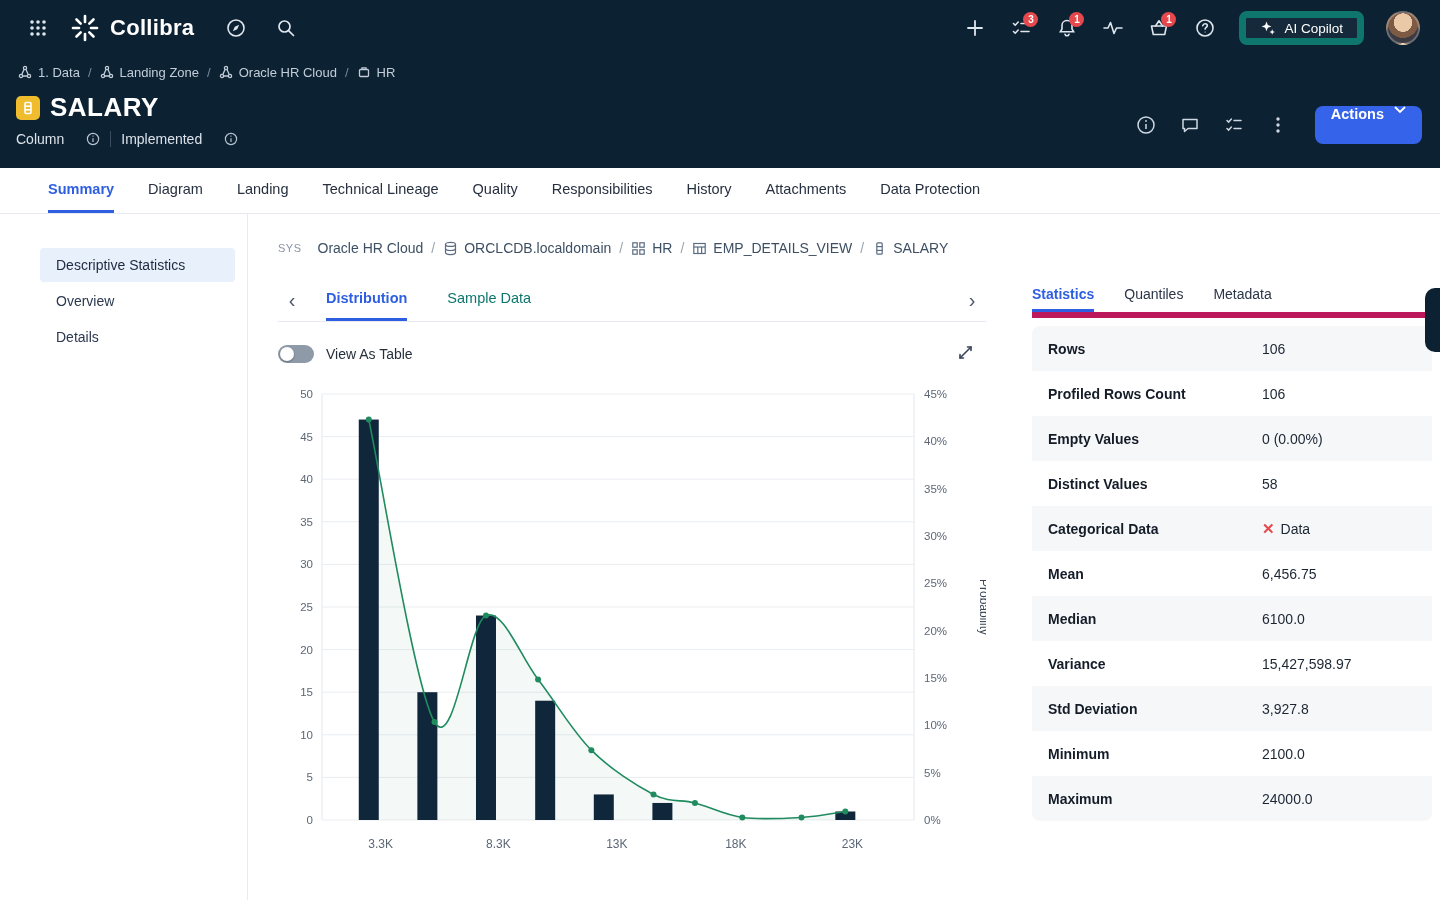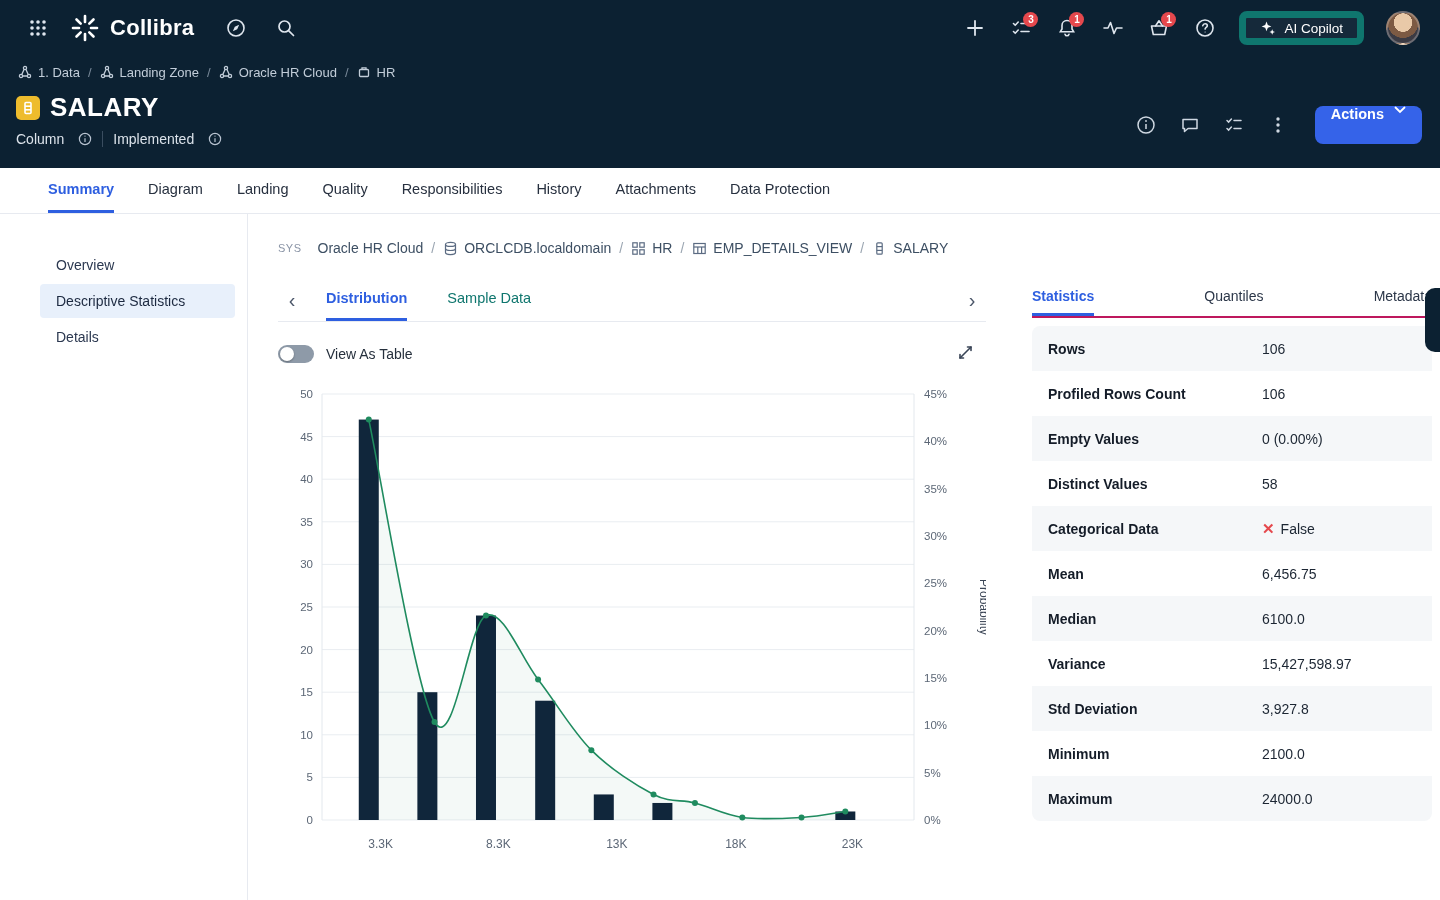--- a/index.html
+++ b/index.html
@@ -34,21 +34,21 @@
   .crumb { display:flex; align-items:center; gap:6px; cursor:pointer; }
   .crumb-sep { color:#7a8a9a; }
 
   
   .title-section { display:flex; justify-content:space-between; align-items:flex-start; padding:6px 18px 0 16px; }
   .title-row { display:flex; align-items:center; gap:10px; }
   .asset-type-icon { width:24px; height:24px; border-radius:5px; background:#eebc2d;
     display:flex; align-items:center; justify-content:center; }
   .page-title { font-size:26px; font-weight:700; letter-spacing:.5px; color:#fff; }
   .meta-row { display:flex; align-items:center; gap:10px; margin-top:8px; font-size:14px; color:#dbe2ea; }
-  .meta-item { display:flex; align-items:center; gap:14px; }
+  .meta-item { display:flex; align-items:center; gap:22px; }
   .meta-divider { width:1px; height:16px; background:#3a4d60; }
   .title-actions { display:flex; align-items:center; gap:14px; margin-top:14px; }
   .title-actions .icon-btn { color:#cfd8e2; width:30px; }
   .actions-btn { display:flex; gap:10px; height:38px; padding:0 16px; margin-left:8px;
     background:#3563e9; border:none; border-radius:8px; color:#fff; font-size:14.5px; font-weight:700;
     font-family:inherit; cursor:pointer; }
 
   
   .sheet { background:#fff; height:888px; display:flex; flex-direction:column; }
   .tabbar { display:flex; gap:34px; padding-left:48px; height:46px; border-bottom:1px solid #e7eaf0; flex:none; }
@@ -87,21 +87,21 @@
   .switch { width:36px; height:18px; border-radius:10px; background:#8e9aa8; position:relative;
     cursor:pointer; border:none; flex:none; }
   .switch::after { content:''; position:absolute; left:2px; top:2px; width:14px; height:14px;
     border-radius:50%; background:#fff; box-shadow:0 1px 2px rgba(0,0,0,.3); }
   .toggle-label { margin-left:12px; font-size:14px; color:#26303d; }
   .expand-btn { margin-left:auto; margin-right:12px; background:none; border:none; cursor:pointer; color:#394456; }
 
   #chart { margin-top:20px; }
 
   
-  .stats-tabs { display:flex; gap:30px; border-bottom:2px solid #be185d; height:40px;justify-content:space-between; }
+  .stats-tabs { display:flex; gap:30px; border-bottom:6px solid #be185d; height:40px; }
   .stats-tab { display:flex; align-items:center; height:100%; border-bottom:3px solid transparent;
     font-size:14px; color:#2b3648; cursor:pointer; }
   .stats-tab.active { color:#2e5fe0; border-color:#2e5fe0; font-weight:700; }
   .stats-rows { margin-top:8px; border-radius:8px; overflow:hidden; }
   .stat-row { display:flex; align-items:center; height:45px; padding:0 16px; font-size:14px; }
   .stat-row:nth-child(odd) { background:#f5f7f9; }
   .stat-label { flex:0 0 214px; font-weight:700; color:#141c28; }
   .stat-value { color:#1c2633; display:flex; align-items:center; gap:6px; }
   .x-icon { color:#e5484d; font-weight:700; font-size:15px; }
 
@@ -317,31 +317,32 @@
         </button>
       </div>
     </div>
   </div>
 
   <div class="sheet">
     <div class="tabbar">
       <span class="tab active">Summary</span>
       <span class="tab">Diagram</span>
       <span class="tab">Landing</span>
+      <span class="tab">Technical Lineage</span>
       <span class="tab">Quality</span>
       <span class="tab">Responsibilities</span>
       <span class="tab">History</span>
       <span class="tab">Attachments</span>
       <span class="tab">Data Protection</span>
     </div>
 
     <div class="body-row">
       <nav class="sidebar">
+        <div class="side-item active">Descriptive Statistics</div>
         <div class="side-item">Overview</div>
-        <div class="side-item active">Descriptive Statistics</div>
         <div class="side-item">Details</div>
       </nav>
 
       <main class="main">
         <div class="content-crumbs">
           <span class="sys">SYS</span>
           <span class="cc-item">
             <span>Oracle HR Cloud</span>
           </span>
           <span class="cc-sep">/</span>
@@ -490,21 +491,21 @@
                 <span class="stat-value">0 (0.00%)</span>
               </div>
               <div class="stat-row">
                 <span class="stat-label">Distinct Values</span>
                 <span class="stat-value">58</span>
               </div>
               <div class="stat-row">
                 <span class="stat-label">Categorical Data</span>
                 <span class="stat-value">
                   <span class="x-icon">✕</span>
-                  <span>False</span>
+                  <span>Data</span>
                 </span>
               </div>
               <div class="stat-row">
                 <span class="stat-label">Mean</span>
                 <span class="stat-value">6,456.75</span>
               </div>
               <div class="stat-row">
                 <span class="stat-label">Median</span>
                 <span class="stat-value">6100.0</span>
               </div>

